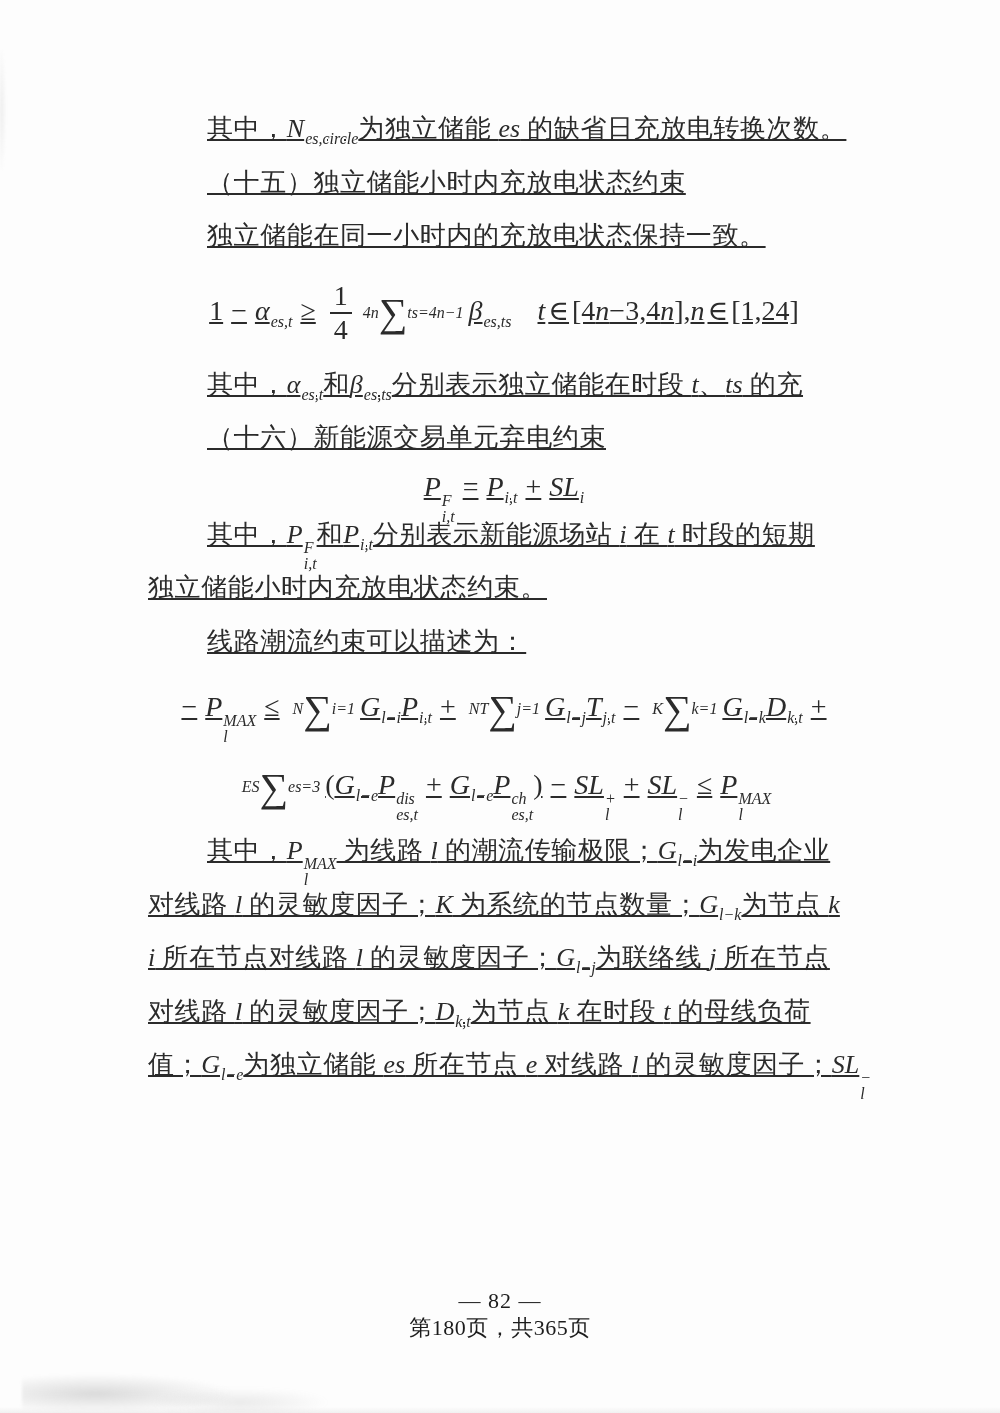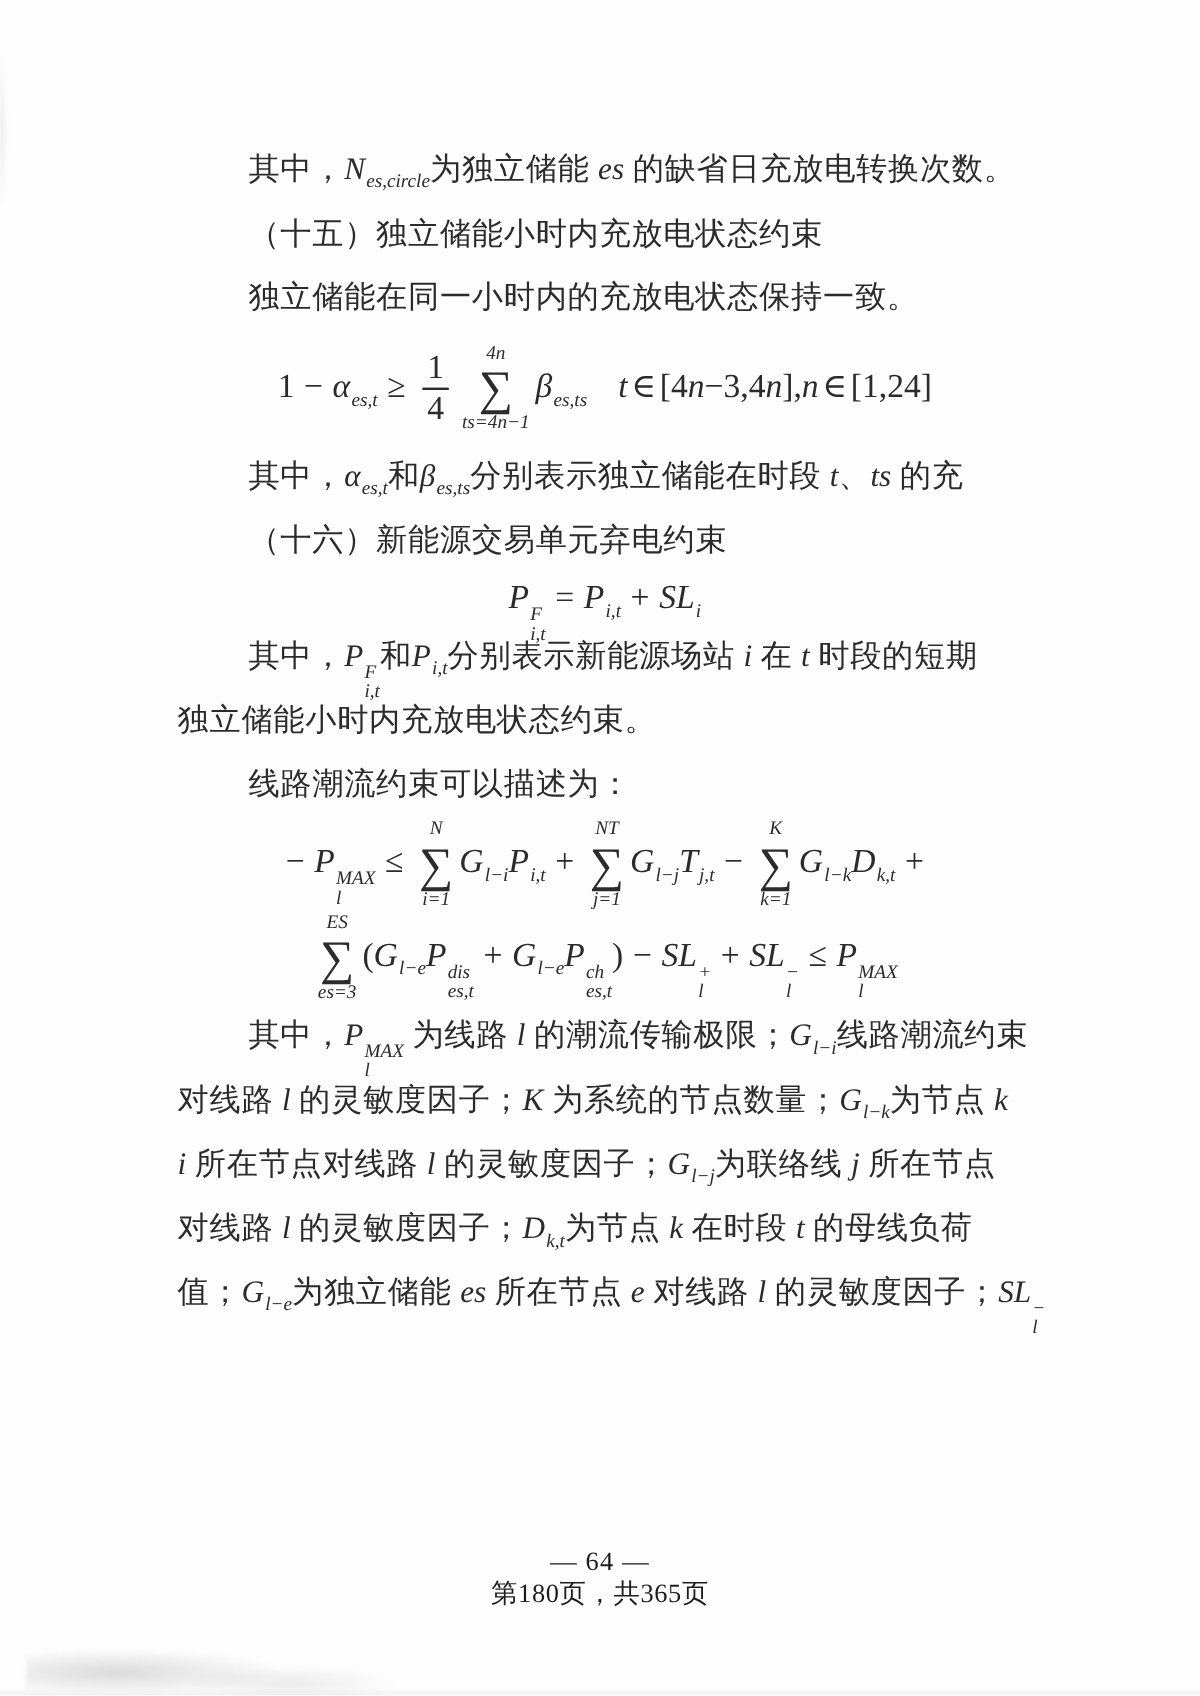--- a/index.html
+++ b/index.html
@@ -2,33 +2,33 @@
 <html><head>
 <meta charset="utf-8">
 <style>
   html,body{margin:0;padding:0;}
   body{
     width:1000px;height:1413px;background:#ffffff;
     font-family:"Liberation Serif","DejaVu Serif",serif;
     color:#2b2b2b;overflow:hidden;
   }
   .page{position:relative;width:1000px;height:1413px;background:#fdfdfd;overflow:hidden;}
-  #doc{position:absolute;left:148px;top:114px;width:712px;}
+  #doc{position:absolute;left:148px;top:102px;width:712px;text-decoration:underline;}
   .line{height:53.5px;line-height:53.5px;font-size:26px;white-space:nowrap;overflow:visible;}
   .indent{padding-left:59px;}
   .flush{padding-left:0;}
   .cn{letter-spacing:0.6px;}
   .rm{font-style:normal;}
   .vr{font-style:italic;font-family:"Liberation Serif","DejaVu Serif",serif;}
   .sb{font-size:16px;font-style:italic;vertical-align:-7px;margin-left:1px;letter-spacing:0;}
   .ss{display:inline-flex;flex-direction:column;align-items:flex-start;vertical-align:-10px;line-height:1;margin-left:1px;}
   .ss span{font-size:16px;font-style:italic;height:16px;line-height:16px;letter-spacing:0;}
   .op{margin:0 8px;}
   .opn{margin:0 3px;}
-  .sum{display:inline-flex;flex-direction:column;align-items:center;vertical-align:middle;margin:0 5px;line-height:1;}
+  .sum{display:inline-flex;align-items:center;vertical-align:middle;margin:0 5px;line-height:1;}
   .sum .lim{font-size:16px;font-style:italic;line-height:1.15;letter-spacing:0;}
   .sum .sg{font-size:40px;line-height:1.0;}
   .frac{display:inline-flex;flex-direction:column;align-items:center;vertical-align:middle;margin:0 6px;line-height:1.15;}
   .frac .ft{border-bottom:2px solid #2b2b2b;padding:0 4px;}
   .frac .fb{padding:0 4px;}
   .spc{display:inline-block;}
   .formula{text-align:center;white-space:nowrap;font-size:28px;overflow:visible;}
   .f-lg{height:95px;line-height:95px;}
   .f-md{height:78px;line-height:78px;}
   .f-sm{height:43px;line-height:43px;}
@@ -108,32 +108,32 @@
           </span></span><span class="op">+</span><span class="tok"><span class="vr">SL</span><span class="ss">
             <span>−</span>
             <span>l</span>
           </span></span><span class="op">≤</span><span class="tok"><span class="vr">P</span><span class="ss">
             <span>MAX</span>
             <span>l</span>
           </span></span></div>
       <div class="line indent"><span class="cn">其中，</span><span class="tok"><span class="vr">P</span><span class="ss">
             <span>MAX</span>
             <span>l</span>
-          </span></span><span class="cn"> 为线路 </span><span class="tok"><span class="vr">l</span></span><span class="cn"> 的潮流传输极限；</span><span class="tok"><span class="vr">G</span><span class="sb">l−i</span></span><span class="cn">线路潮流约束</span></div>
+          </span></span><span class="cn"> 为线路 </span><span class="tok"><span class="vr">l</span></span><span class="cn"> 的潮流传输极限；</span><span class="tok"><span class="vr">G</span><span class="sb">l−i</span></span><span class="cn">为发电企业</span></div>
       <div class="line flush"><span class="cn">对线路 </span><span class="tok"><span class="vr">l</span></span><span class="cn"> 的灵敏度因子；</span><span class="tok"><span class="vr">K</span></span><span class="cn"> 为系统的节点数量；</span><span class="tok"><span class="vr">G</span><span class="sb">l−k</span></span><span class="cn">为节点 </span><span class="tok"><span class="vr">k</span></span></div>
       <div class="line flush"><span class="tok"><span class="vr">i</span></span><span class="cn"> 所在节点对线路 </span><span class="tok"><span class="vr">l</span></span><span class="cn"> 的灵敏度因子；</span><span class="tok"><span class="vr">G</span><span class="sb">l−j</span></span><span class="cn">为联络线 </span><span class="tok"><span class="vr">j</span></span><span class="cn"> 所在节点</span></div>
       <div class="line flush"><span class="cn">对线路 </span><span class="tok"><span class="vr">l</span></span><span class="cn"> 的灵敏度因子；</span><span class="tok"><span class="vr">D</span><span class="sb">k,t</span></span><span class="cn">为节点 </span><span class="tok"><span class="vr">k</span></span><span class="cn"> 在时段 </span><span class="tok"><span class="vr">t</span></span><span class="cn"> 的母线负荷</span></div>
       <div class="line flush"><span class="cn">值；</span><span class="tok"><span class="vr">G</span><span class="sb">l−e</span></span><span class="cn">为独立储能 </span><span class="tok"><span class="vr">es</span></span><span class="cn"> 所在节点 </span><span class="tok"><span class="vr">e</span></span><span class="cn"> 对线路 </span><span class="tok"><span class="vr">l</span></span><span class="cn"> 的灵敏度因子；</span><span class="tok"><span class="vr">SL</span><span class="ss">
             <span>−</span>
             <span>l</span>
           </span></span></div>
     </div>
 
   <div class="footer">
-    <div class="fd">— 64 —</div>
+    <div class="fd">— 82 —</div>
     <div class="fi">第180页，共365页</div>
   </div>
 
   <div class="smudge sm-bl"></div>
   <div class="smudge sm-bl2"></div>
   <div class="smudge sm-edge"></div>
   <div class="smudge sm-left"></div>
 </div>
 
 </body></html>

